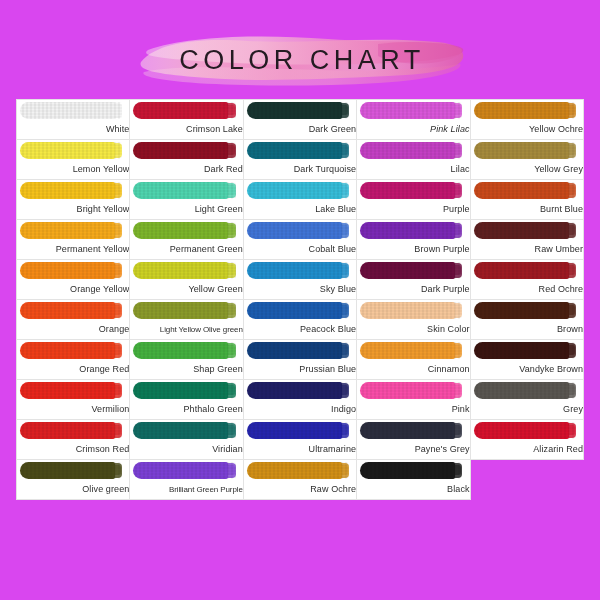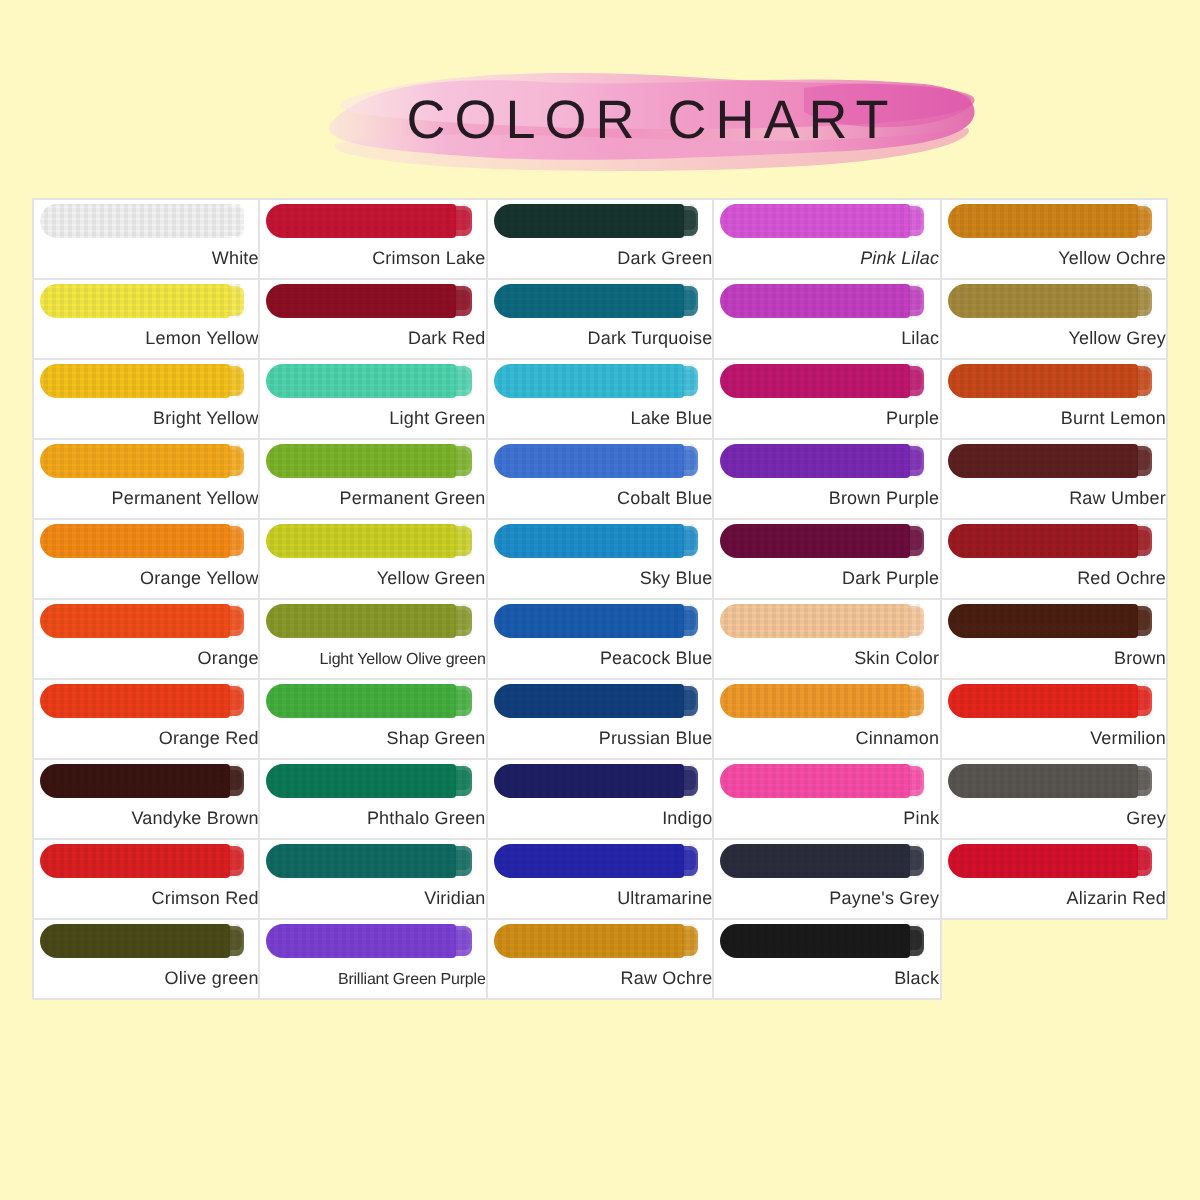--- a/index.html
+++ b/index.html
@@ -5,21 +5,21 @@
 <style>
   * { box-sizing: border-box; }
   html, body {
     margin: 0; padding: 0;
     width: 600px; height: 600px;
     background: #ffffff;
     font-family: "Liberation Sans", sans-serif;
     overflow: hidden;
   }
 
-  #page { position: relative; width: 600px; height: 600px; background:#fef9c3;padding-left:24px; }
+  #page { position: relative; width: 600px; height: 600px; background:#d946ef; }
 
   
   #header {
     position: relative;
     height: 99px;
     width: 600px;
   }
   #brush-wrap {
     position: absolute;
     left: 138px; top: 32px;
@@ -309,21 +309,21 @@
       </div>
       <div class="cell" style="border-right-color: rgb(227, 227, 227); border-bottom-color: rgb(227, 227, 227);">
         <div class="swatch-area">
           <div class="swatch">
             <div class="body" style="background: rgb(201, 73, 26);"></div>
             <div class="tail" style="background: rgb(201, 73, 26);"></div>
             <div class="tail2" style="background: rgb(201, 73, 26);"></div>
             <div class="grain"></div>
           </div>
         </div>
-        <div class="label">Burnt Lemon</div>
+        <div class="label">Burnt Blue</div>
       </div>
       <div class="cell" style="border-right-color: rgb(227, 227, 227); border-bottom-color: rgb(227, 227, 227);">
         <div class="swatch-area">
           <div class="swatch">
             <div class="body" style="background: rgb(245, 169, 26);"></div>
             <div class="tail" style="background: rgb(245, 169, 26);"></div>
             <div class="tail2" style="background: rgb(245, 169, 26);"></div>
             <div class="grain"></div>
           </div>
         </div>
@@ -523,42 +523,42 @@
             <div class="tail" style="background: rgb(240, 154, 43);"></div>
             <div class="tail2" style="background: rgb(240, 154, 43);"></div>
             <div class="grain"></div>
           </div>
         </div>
         <div class="label">Cinnamon</div>
       </div>
       <div class="cell" style="border-right-color: rgb(227, 227, 227); border-bottom-color: rgb(227, 227, 227);">
         <div class="swatch-area">
           <div class="swatch">
+            <div class="body" style="background: rgb(58, 20, 16);"></div>
+            <div class="tail" style="background: rgb(58, 20, 16);"></div>
+            <div class="tail2" style="background: rgb(58, 20, 16);"></div>
+            <div class="grain"></div>
+          </div>
+        </div>
+        <div class="label">Vandyke Brown</div>
+      </div>
+      <div class="cell" style="border-right-color: rgb(227, 227, 227); border-bottom-color: rgb(227, 227, 227);">
+        <div class="swatch-area">
+          <div class="swatch">
             <div class="body" style="background: rgb(232, 37, 28);"></div>
             <div class="tail" style="background: rgb(232, 37, 28);"></div>
             <div class="tail2" style="background: rgb(232, 37, 28);"></div>
             <div class="grain"></div>
           </div>
         </div>
         <div class="label">Vermilion</div>
       </div>
       <div class="cell" style="border-right-color: rgb(227, 227, 227); border-bottom-color: rgb(227, 227, 227);">
         <div class="swatch-area">
           <div class="swatch">
-            <div class="body" style="background: rgb(58, 20, 16);"></div>
-            <div class="tail" style="background: rgb(58, 20, 16);"></div>
-            <div class="tail2" style="background: rgb(58, 20, 16);"></div>
-            <div class="grain"></div>
-          </div>
-        </div>
-        <div class="label">Vandyke Brown</div>
-      </div>
-      <div class="cell" style="border-right-color: rgb(227, 227, 227); border-bottom-color: rgb(227, 227, 227);">
-        <div class="swatch-area">
-          <div class="swatch">
             <div class="body" style="background: rgb(11, 122, 86);"></div>
             <div class="tail" style="background: rgb(11, 122, 86);"></div>
             <div class="tail2" style="background: rgb(11, 122, 86);"></div>
             <div class="grain"></div>
           </div>
         </div>
         <div class="label">Phthalo Green</div>
       </div>
       <div class="cell" style="border-right-color: rgb(227, 227, 227); border-bottom-color: rgb(227, 227, 227);">
         <div class="swatch-area">

